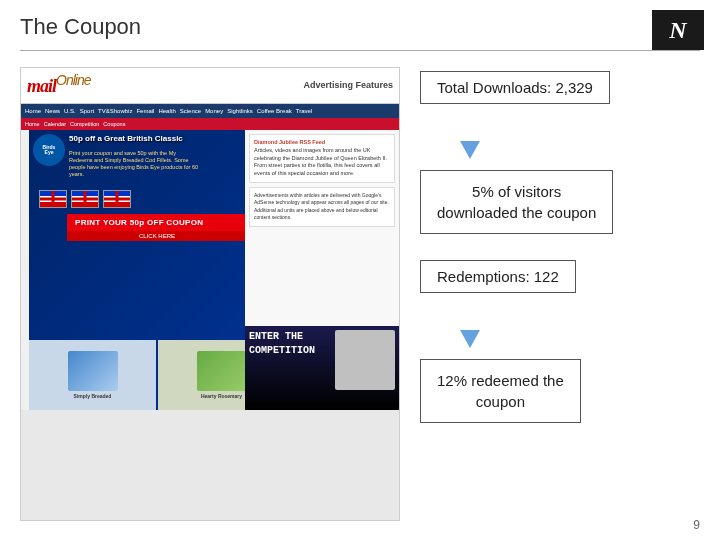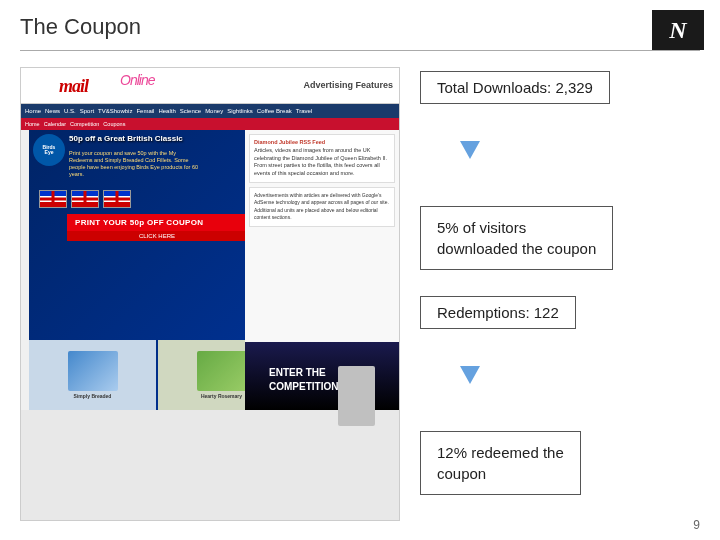--- a/index.html
+++ b/index.html
@@ -77,21 +77,20 @@
       font-size: 18px;
       font-weight: bold;
       color: #cc0000;
       font-family: Georgia, serif;
       letter-spacing: -1px;
     }
 
     .mock-mail-logo span {
       color: #cc0000;
       font-style: italic;
-      margin-left: 32px;
     }
 
     .mock-advert-title {
       font-size: 9px;
       color: #444;
       text-align: right;
       font-weight: 600;
       margin-left: 20px;
     }
 
@@ -159,23 +158,23 @@
       width: 52px;
       height: 48px;
     }
 
     .stat-description {
       font-size: 15px;
       color: #222;
       border: 1.5px solid #555;
       padding: 10px 16px;
       background: #fff;
+      text-align: center;
       line-height: 1.4;
       align-self: flex-start;
-      margin-top: 36px;
     }
 
     .page-number {
       position: absolute;
       bottom: 8px;
       right: 20px;
       font-size: 12px;
       color: #666;
     }
 
@@ -199,21 +198,21 @@
 <div class="page-title">The Coupon</div>
 
 <div class="divider"></div>
 
 <div class="content-area">
 
   <div class="screenshot-mockup">
     <div class="mock-header">
       <div class="mock-logo-row">
         <div class="mock-mail-logo">
-          <span>mail</span><span style="color:#ec4899; font-weight:normal; font-size:14px; vertical-align:super; font-family:Arial;">Online</span>
+          <span>mail</span><span style="color:#a16207; font-weight:normal; font-size:14px; vertical-align:super; font-family:Arial;">Online</span>
         </div>
         <div class="mock-advert-title">Advertising Features</div>
       </div>
     </div>
     <div class="mock-nav">
       <span class="mock-nav-item">Home</span>
       <span class="mock-nav-item">News</span>
       <span class="mock-nav-item">U.S.</span>
       <span class="mock-nav-item">Sport</span>
       <span class="mock-nav-item">TV&amp;Showbiz</span>
@@ -278,21 +277,21 @@
 
         <div style="background:#fff;padding:4px;margin:4px;font-size:5.5px;color:#333;border:0.5px solid #ddd;">
           <div style="font-weight:bold;color:#c0392b;margin-bottom:2px;">Diamond Jubilee RSS Feed</div>
           <div style="line-height:1.4;">Articles, videos and images from around the UK celebrating the Diamond Jubilee of Queen Elizabeth II. From street parties to the flotilla, this feed covers all events of this special occasion and more.</div>
         </div>
 
         <div style="background:#fff;padding:4px;margin:4px;font-size:5px;color:#333;border:0.5px solid #ddd;">
           <div style="line-height:1.5;">Advertisements within articles are delivered with Google's AdSense technology and appear across all pages of our site. Additional ad units are placed above and below editorial content sections.</div>
         </div>
 
-        <div style="position:absolute;bottom:0;left:0;right:0;background:linear-gradient(180deg,#1a1a4e,#000);height:68px;display:flex;align-items:flex-start;padding:24px;">
+        <div style="position:absolute;bottom:0;left:0;right:0;background:linear-gradient(180deg,#1a1a4e,#000);height:84px;display:flex;align-items:flex-start;padding:4px;font-family:Liberation Mono, monospace;">
           <div style="color:#fff;font-size:10px;font-weight:bold;text-transform:uppercase;line-height:1.4;">ENTER THE<br>COMPETITION</div>
           <div style="margin-left:auto;width:60px;height:60px;background:#c0c0c0;border-radius:2px;"></div>
         </div>
       </div>
     </div>
   </div>
 
   <div class="stats-panel">
 
     <div class="stat-box">Total Downloads: 2,329</div>

